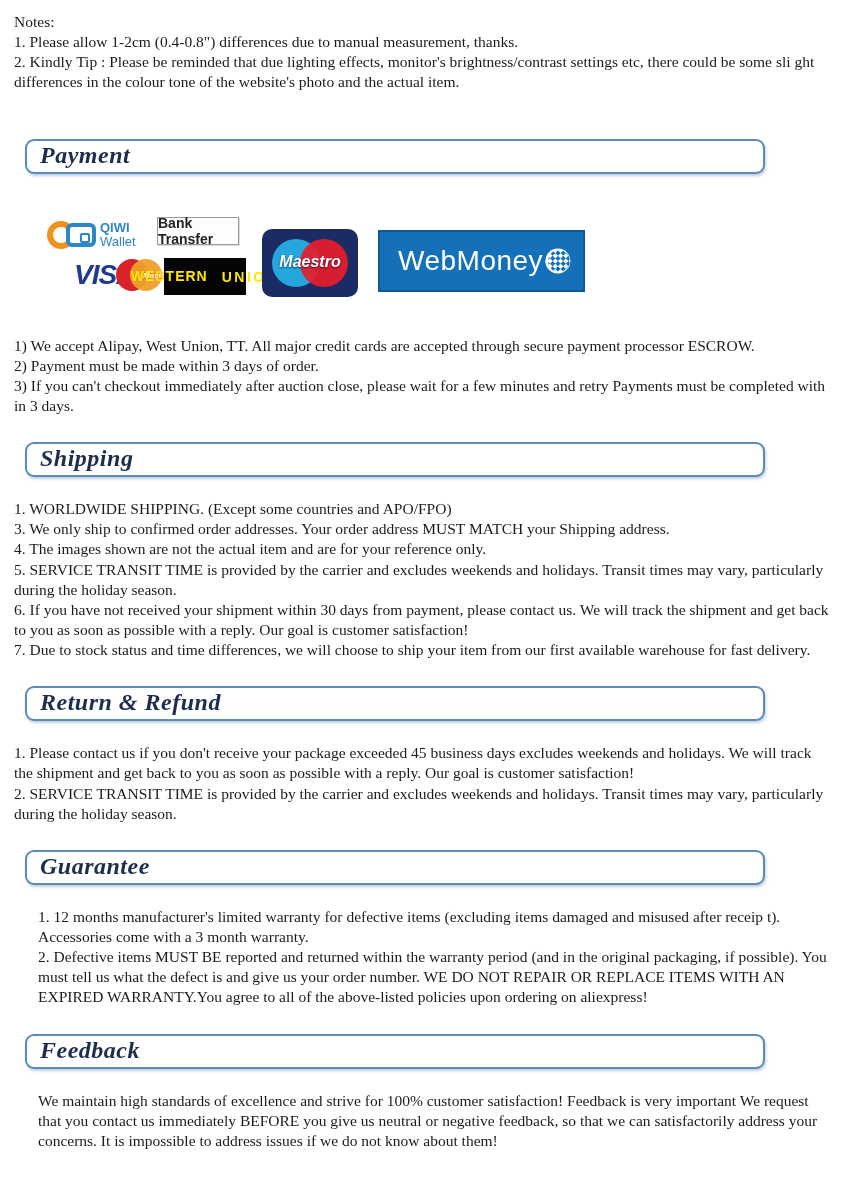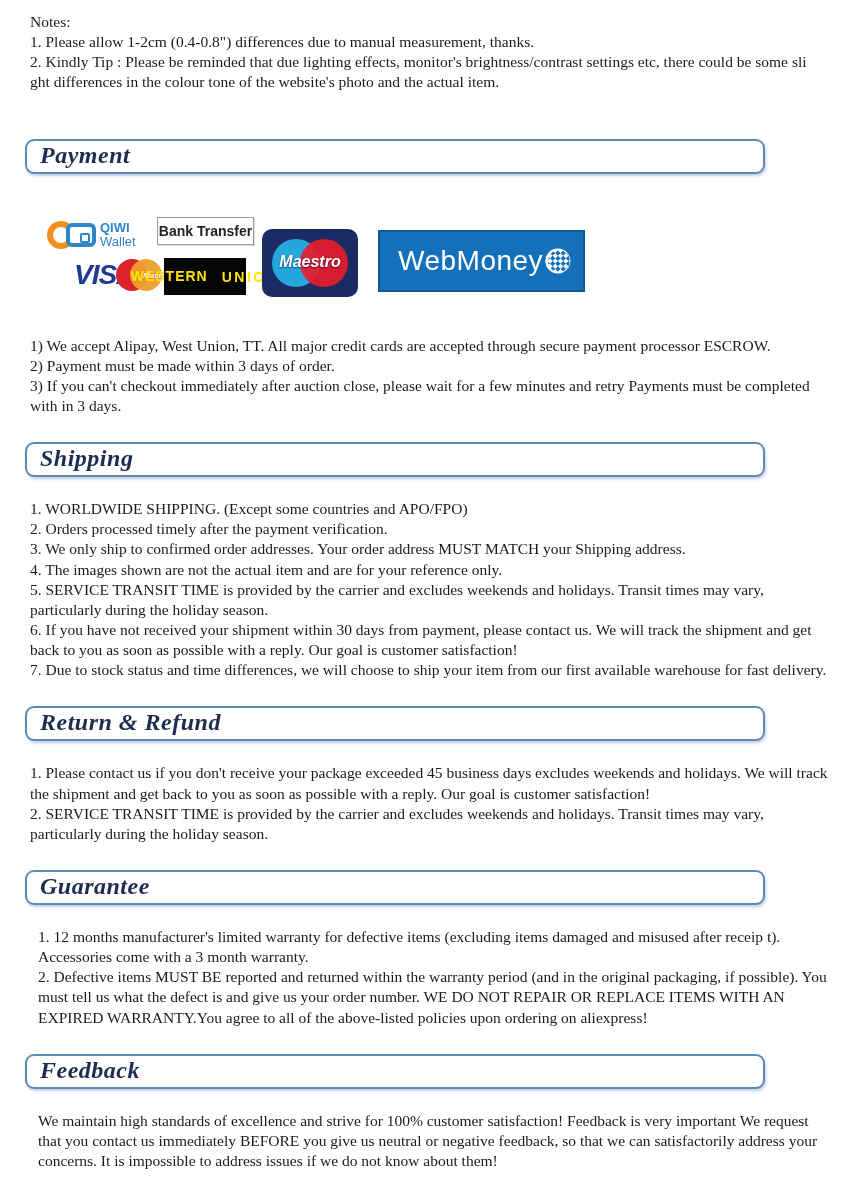--- a/index.html
+++ b/index.html
@@ -10,21 +10,21 @@
     background:#ffffff;
     font-family:"Liberation Serif", serif;
     color:#1b1b1b;
     overflow:hidden;
   }
   
   .body-text {
     font-size:15.5px;
     line-height:1.3;
     color:#1b1b1b;
-    padding-left:30px;
+    padding-left:14px;
     padding-right:32px;
   }
   .body-text div { margin:0; }
 
   
   .sec-header {
     margin-left:25px;
     width:740px;
     border:2px solid #5e8ab8;
     border-radius:9px;
@@ -60,21 +60,21 @@
     width:6px; height:6px; border:2px solid #2d86c6; border-radius:2px;
   }
   .qiwi-text {
     margin-left:4px; font-family:"Liberation Sans", sans-serif;
     color:#2d86c6; font-size:13px; line-height:1.05; font-weight:bold;
   }
   .qiwi-text .w2 { font-weight:normal; }
 
   
   .bank {
-    left:157px; top:15px; width:97px; height:28px;
+    left:157px; top:15px; width:82px; height:28px;
     border:1px solid #9a9a9a; background:#fdfdfd;
     font-family:"Liberation Sans", sans-serif; font-weight:bold;
     font-size:14px; color:#222;
     display:flex; align-items:center; justify-content:center;
     box-shadow:1px 1px 0 #ddd;
   }
 
   
   .visa {
     left:74px; top:57px;
@@ -203,21 +203,20 @@
 
   <div class="body-text">
     <div>1) We accept Alipay, West Union, TT. All major credit cards are accepted through secure payment processor  ESCROW.</div>
     <div>2) Payment must be made within 3 days of order.</div>
     <div>3) If you can't checkout immediately after auction close, please wait for a few minutes and retry Payments must be completed with in 3 days.</div>
   </div>
 
   <div class="sec-header mt-header">Shipping</div>
   <div class="body-text mt-text">
     <div>1. WORLDWIDE SHIPPING. (Except some countries and APO/FPO)</div>
-    <div>2. Orders processed timely after the payment verification.</div>
     <div>3. We only ship to confirmed order addresses. Your order address MUST MATCH your Shipping address.</div>
     <div>4. The images shown are not the actual item and are for your reference only.</div>
     <div>5. SERVICE TRANSIT TIME is provided by the carrier and excludes weekends and holidays. Transit times may vary, particularly during the holiday season.</div>
     <div>6. If you have not received your shipment within 30 days from payment, please contact us. We will track the shipment and get back to you as soon as possible with a reply. Our goal is customer satisfaction!</div>
     <div>7. Due to stock status and time differences, we will choose to ship your item from our first available warehouse for fast delivery.</div>
   </div>
 
   <div class="sec-header mt-header">Return &amp; Refund</div>
   <div class="body-text mt-text">
     <div>1. Please contact us if you don't receive your package exceeded 45 business days excludes weekends and holidays. We will track the shipment and get back to you as soon as possible with a reply. Our goal is customer satisfaction!</div>

